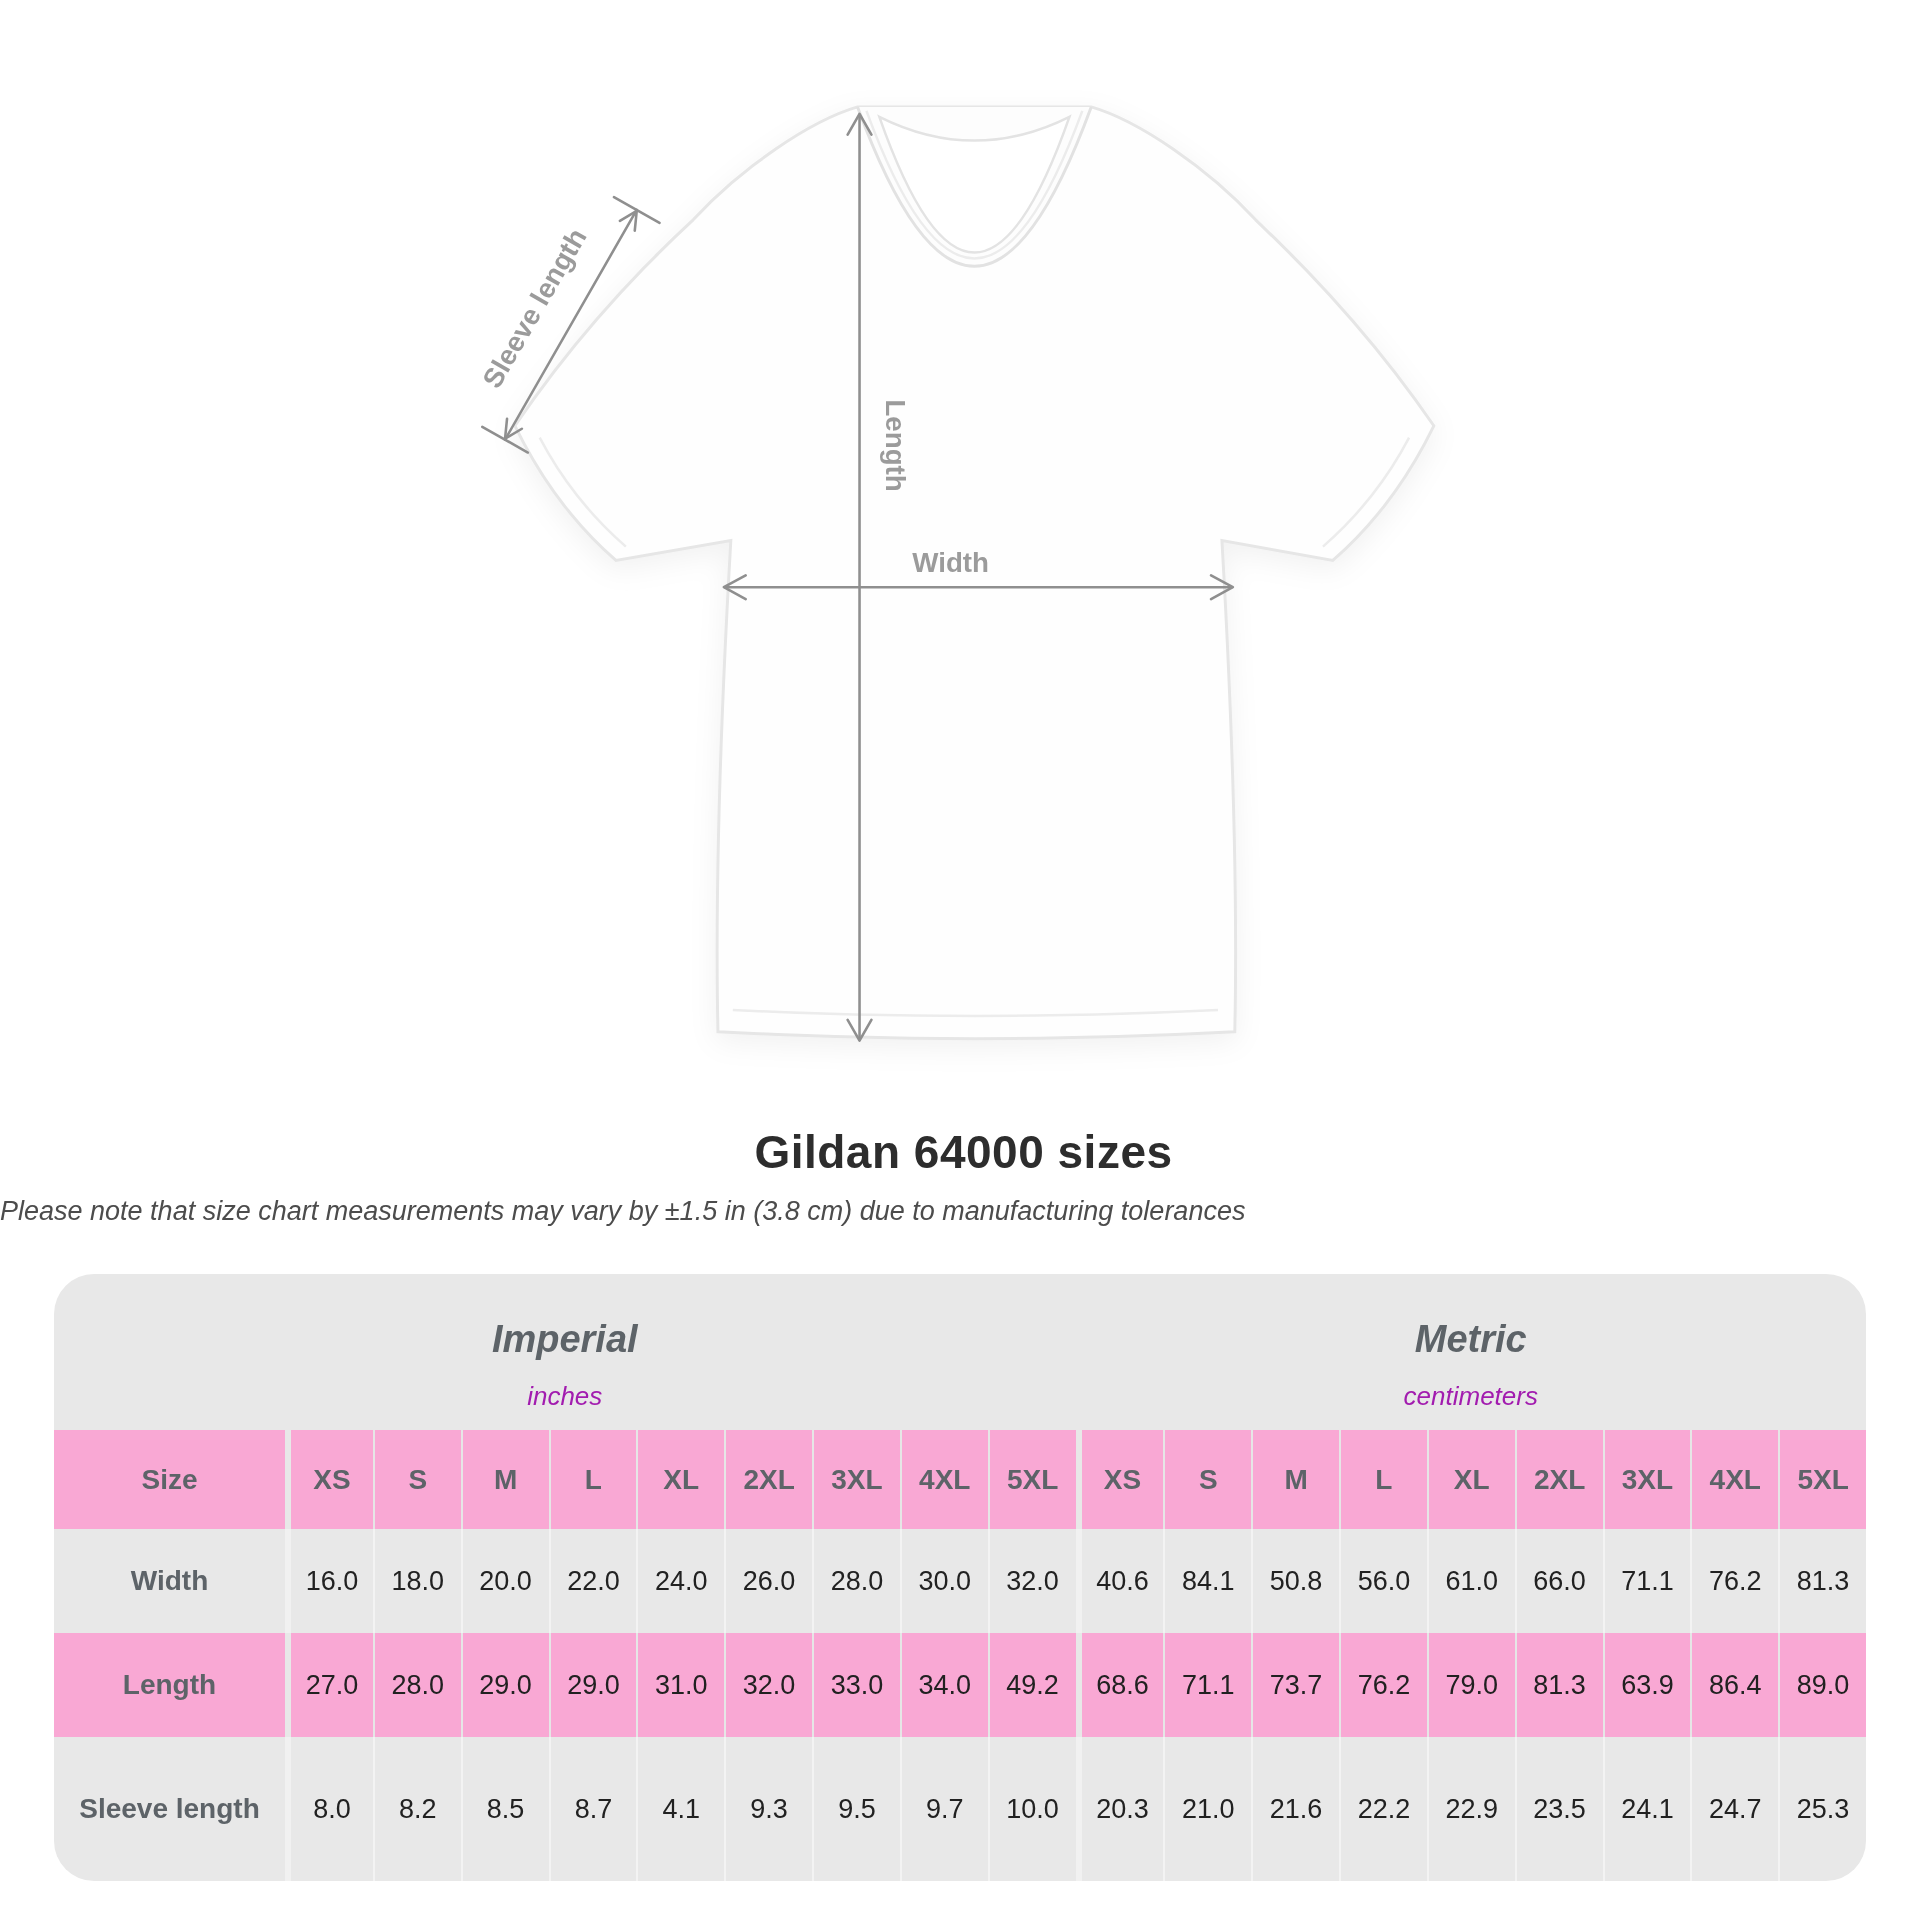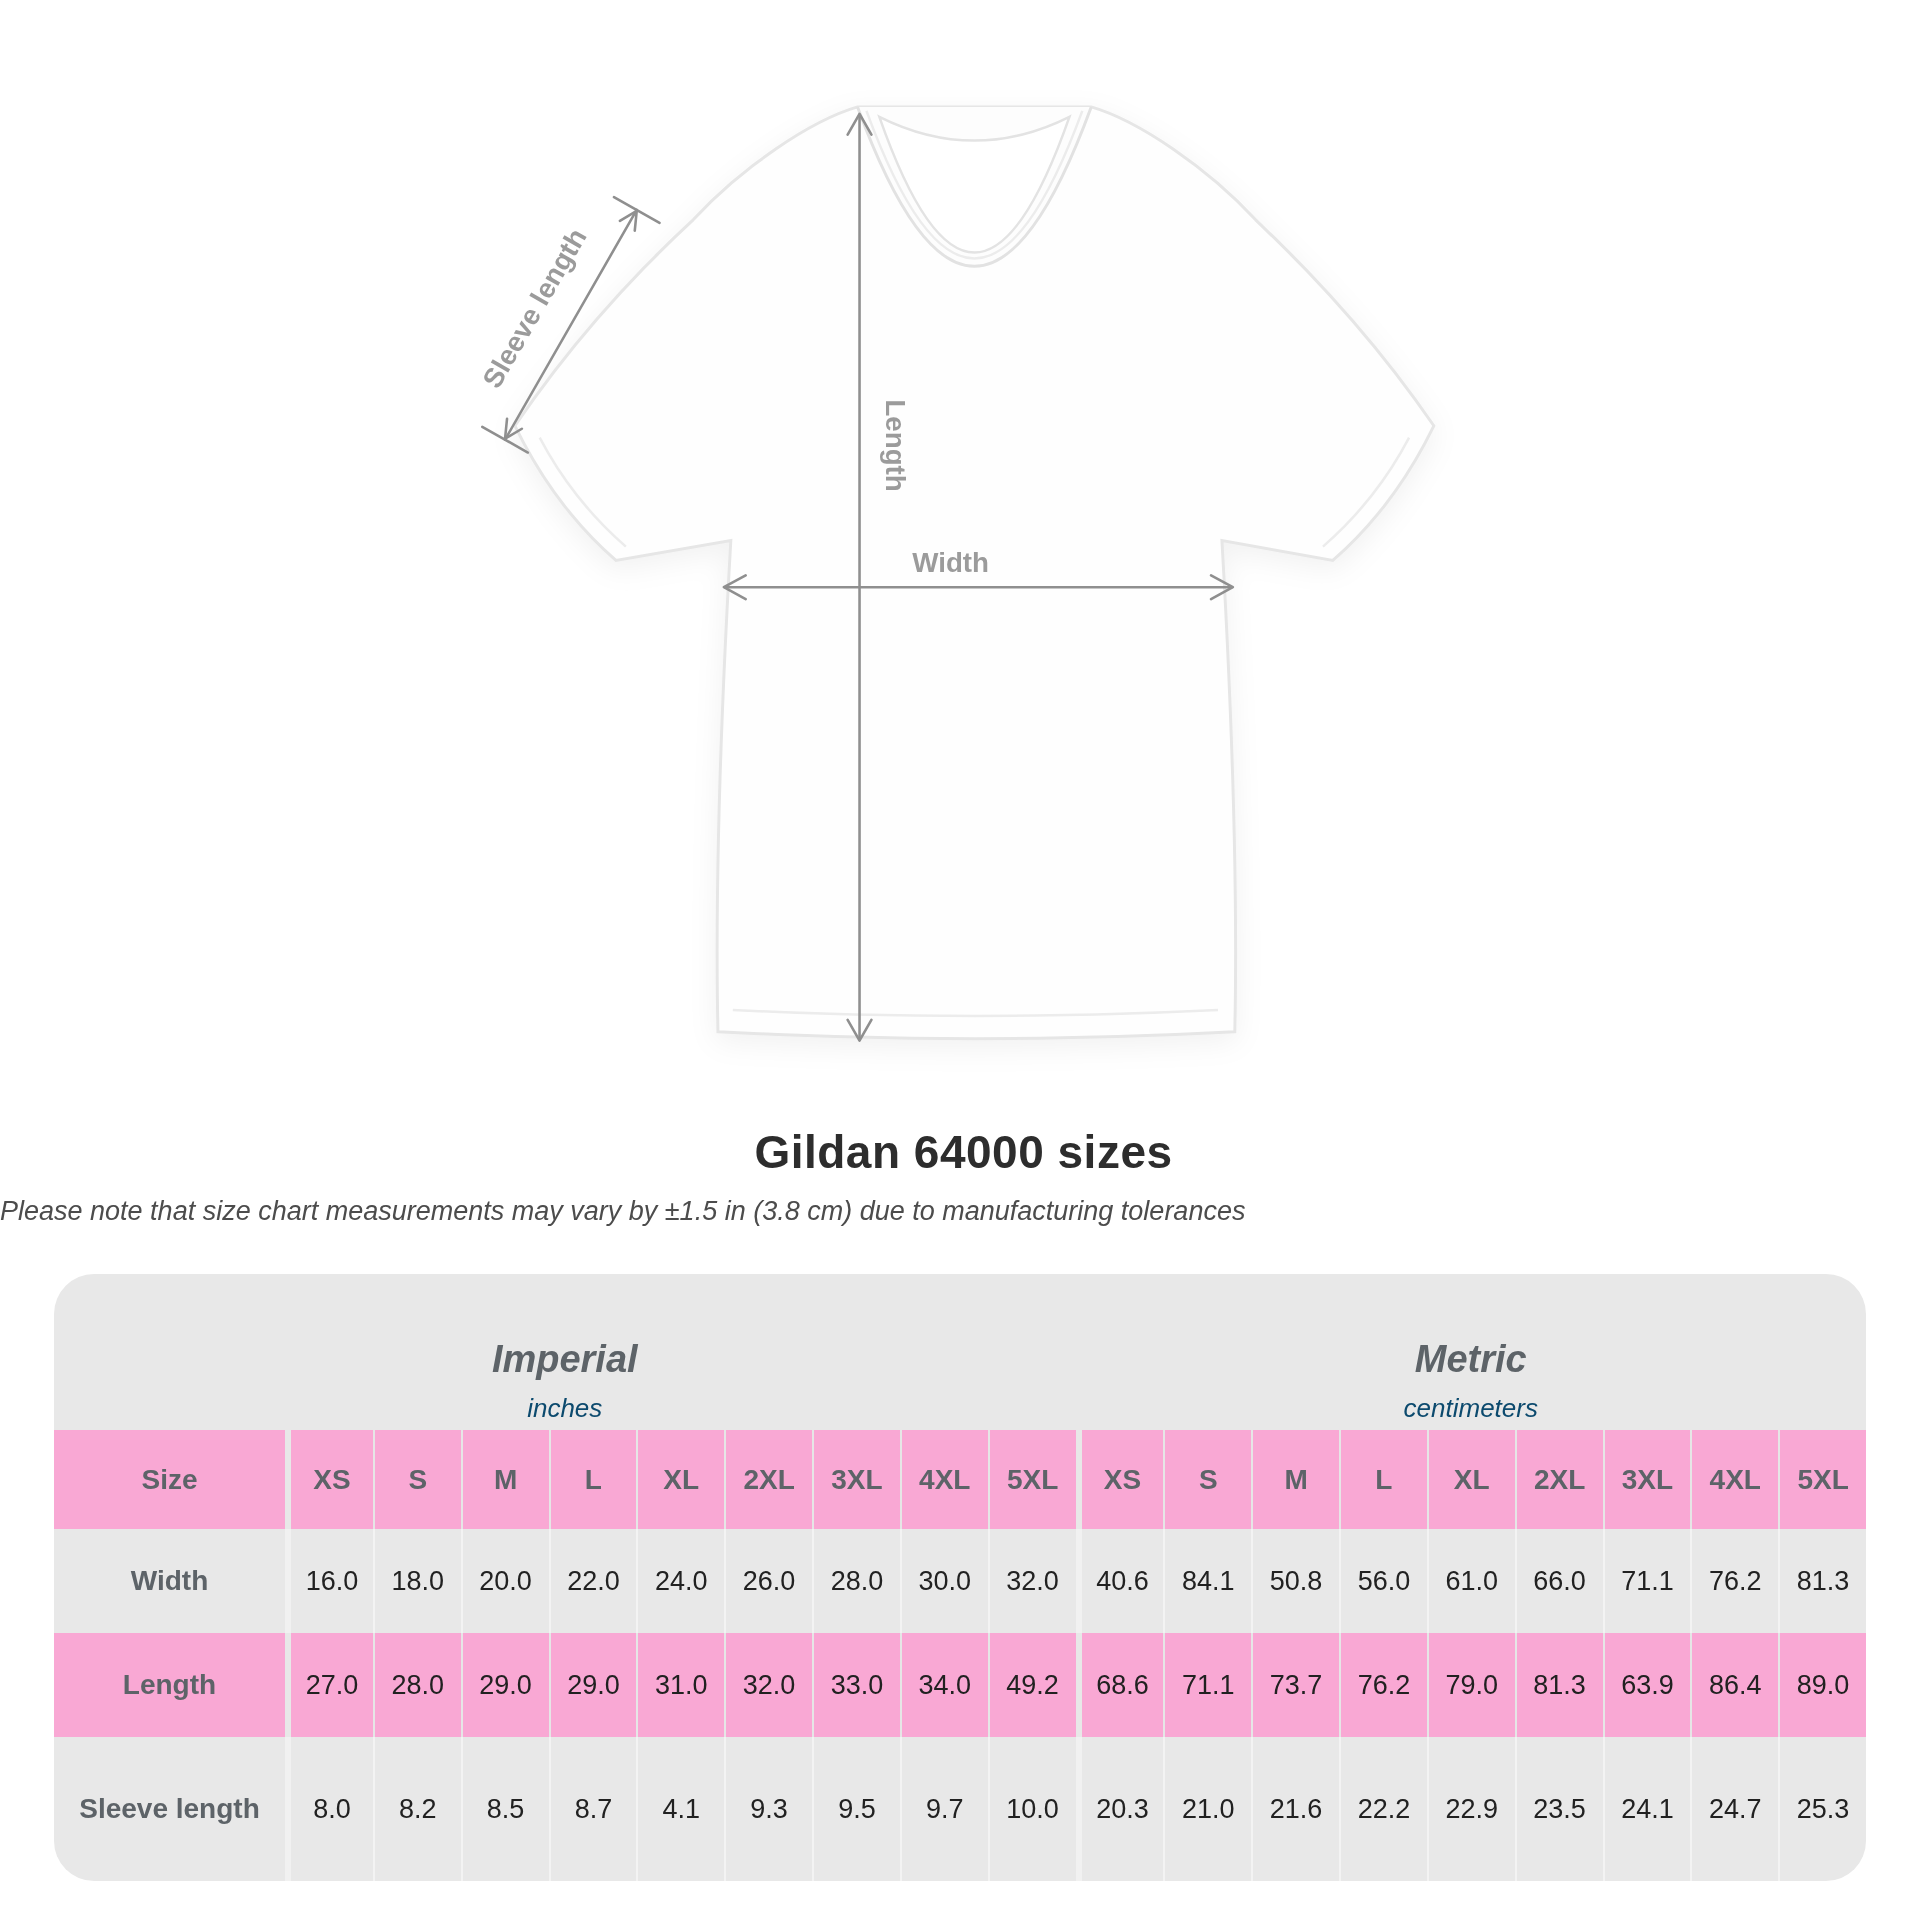--- a/index.html
+++ b/index.html
@@ -22,25 +22,25 @@
   .note  { position:absolute; top:1196px; left:0; width:100%; text-align:left;
            font-size:27px; font-style:italic; color:var(--note-text,#4c4c4c); }
 
   
   .size-table { position:absolute; top:1274px; left:54px; width:1812px; height:607px;
                 background:var(--table-bg,#e8e8e8); border-radius:40px; overflow:hidden;
                 display:grid; grid-template-rows:156px 99px 104px 104px 144px; }
   .trow { display:grid; grid-template-columns:231px repeat(18,1fr); }
   .trow.units { align-items:stretch; }
   .unit { display:flex; flex-direction:column; align-items:center; justify-content:flex-start;
-          padding-top:44px; gap:12px;margin-top:20px; }
+          padding-top:44px; gap:20px; }
   .unit.imperial { grid-column:1/11; }
   .unit.metric   { grid-column:11/20; }
   .unit-title { font-size:38px; font-weight:bold; font-style:italic; color:var(--label-gray,#5d6368); }
-  .unit-sub   { font-size:26px; font-style:italic; color:#0c4a6e; }
+  .unit-sub   { font-size:26px; font-style:italic; color:#a21caf; }
 
   .row-white { background:#f9a8d4; --div:#e6e6e6; --divthick:#e8e8e8; }
   .row-gray  { background:transparent; --div:#f3f3f3; --divthick:#f1f1f1; }
   .cell { display:flex; align-items:center; justify-content:center; border-left:2px solid var(--div); min-width:0; }
   .cell.first { border-left:none; }
   .cell.thick { border-left-width:6px; border-left-color:var(--divthick); }
   .rowlabel { font-weight:bold; font-size:28px; color:var(--label-gray,#5d6368); }
   .headcell { font-weight:bold; font-size:28px; color:var(--label-gray,#5d6368); }
   .val { font-size:27px; color:var(--value-text,#212121); }
 </style>

